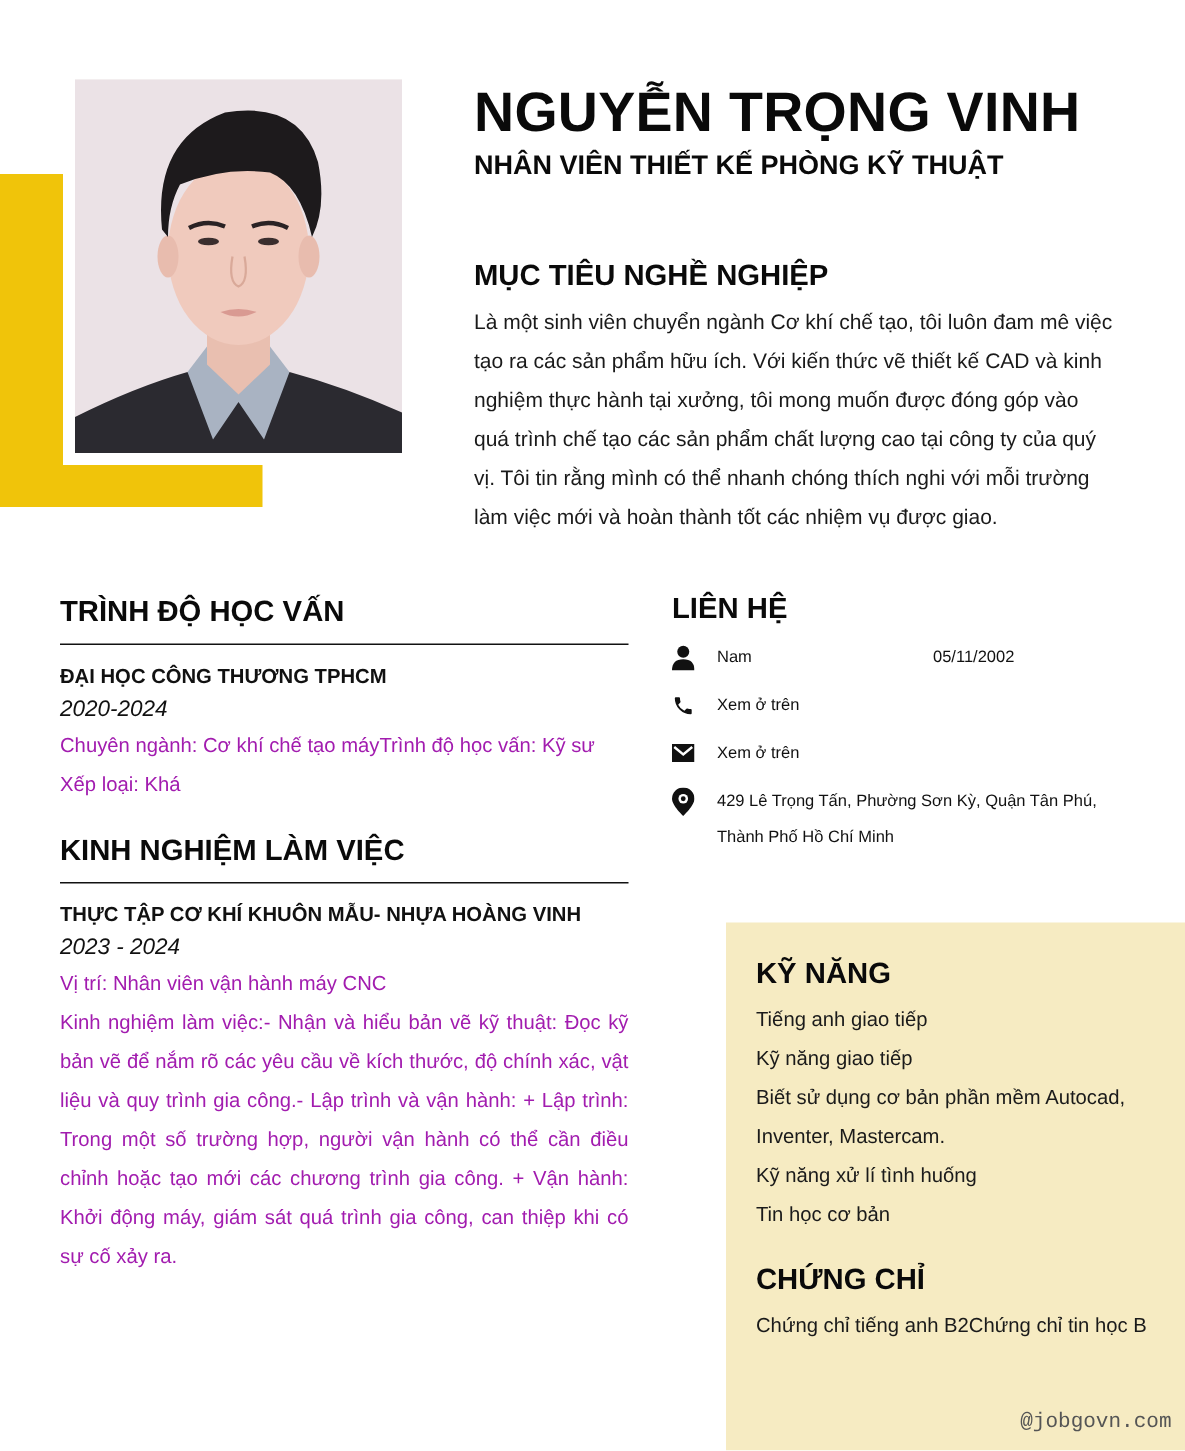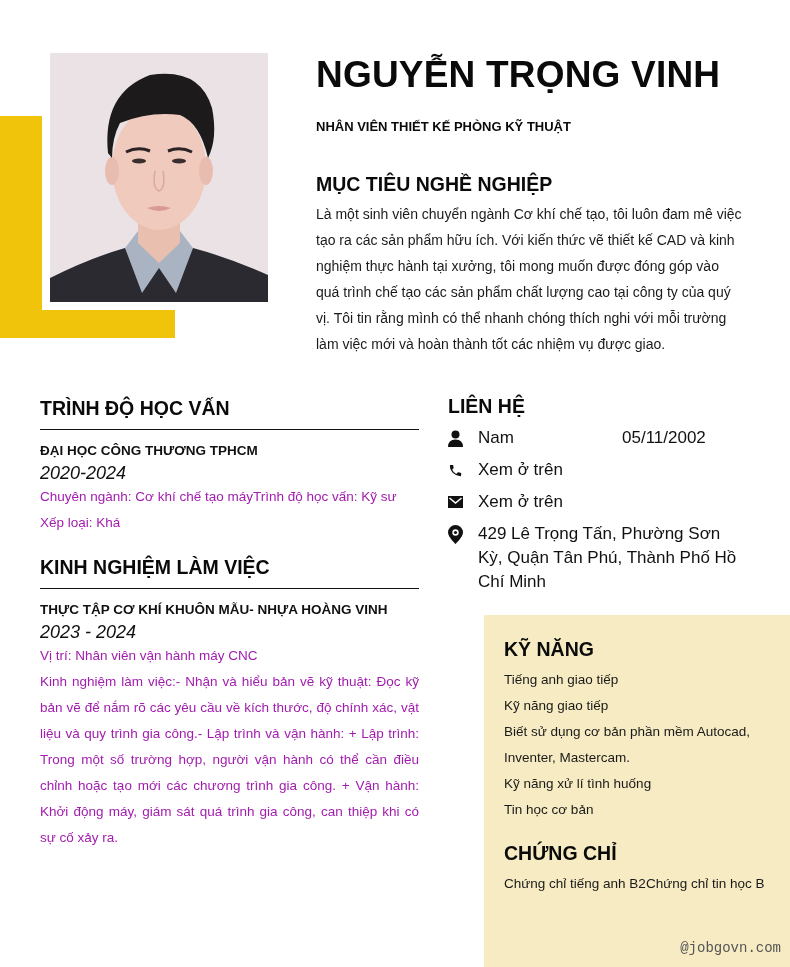--- a/index.html
+++ b/index.html
@@ -7,37 +7,37 @@
     body { position: relative; font-family: "Liberation Sans", "DejaVu Sans", sans-serif; color: #111; }
 
     .yellow-left { position: absolute; left: 0; top: 116px; width: 42px; height: 222px; background: #f0c40a; }
     .yellow-bottom { position: absolute; left: 0; top: 310px; width: 175px; height: 28px; background: #f0c40a; }
 
     .photo { position: absolute; left: 50px; top: 53px; width: 218px; height: 249px; background: #e9dfe3; overflow: hidden; }
     .photo svg { display: block; }
 
     .header { position: absolute; left: 316px; top: 54px; width: 460px; }
     .name { font-size: 37px; font-weight: bold; letter-spacing: 0.2px; line-height: 42px; color: #0a0a0a; }
-    .job-title { font-size: 13px; font-weight: bold; margin-top: 19px; line-height: 24px; color: #0a0a0a; }
+    .job-title { font-size: 18px; font-weight: bold; margin-top: 2px; line-height: 24px; color: #0a0a0a; }
 
     .objective { position: absolute; left: 316px; top: 172px; width: 430px; }
     .section-h { font-size: 19.5px; font-weight: bold; line-height: 24px; color: #0a0a0a; }
     .objective p { font-size: 14px; line-height: 26px; margin-top: 5px; color: #1a1a1a; }
 
     .left-col { position: absolute; left: 40px; width: 379px; }
     .edu { top: 396px; }
     .exp { top: 555px; }
     .rule { height: 1px; background: #111; margin-top: 9px; margin-bottom: 12px; }
     .item-title { font-size: 13.5px; font-weight: bold; line-height: 18px; }
-    .item-date { font-size: 18px; font-style: italic; line-height: 22px; margin-top: 2px; }
+    .item-date { font-size: 15px; font-style: italic; line-height: 22px; margin-top: 2px; }
     .item-text { font-size: 13.5px; line-height: 26px; color: #a21caf; }
     .justified { text-align: justify; }
 
     .contact { position: absolute; left: 448px; top: 394px; width: 300px; }
-    .contact-row { display: flex; align-items: flex-start; font-size: 17px; line-height: 24px; margin-top: 8px; }
+    .contact-row { display: flex; align-items: flex-start; font-size: 11px; line-height: 24px; margin-top: 8px; }
     .contact-row:first-of-type { margin-top: 6px; }
     .c-icon { width: 30px; height: 24px; display: flex; align-items: center; flex: 0 0 30px; }
     .c-text { flex: 1; }
     .c-dob { width: 100px; text-align: left; margin-left: 32px; }
     .row-gender .c-text { flex: 0 0 112px; }
 
     .side-panel { position: absolute; left: 484px; top: 615px; width: 337px; height: 352px; background: #f6ebc2; padding: 22px 20px 0 20px; }
     .side-panel .section-h { margin-bottom: 6px; }
     .skill { font-size: 13.5px; line-height: 26px; color: #1a1a1a; }
     .cert-h { margin-top: 18px; }

